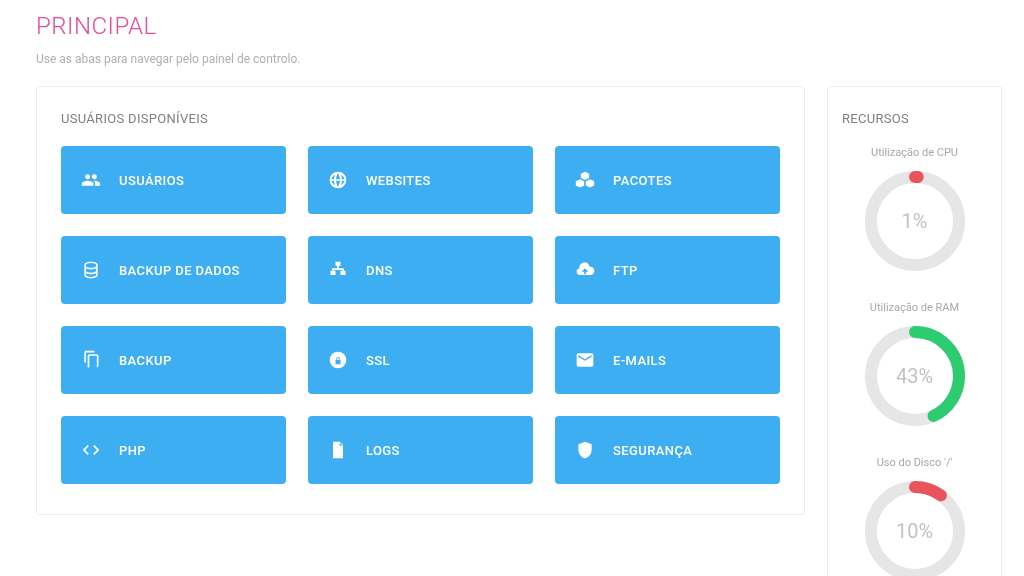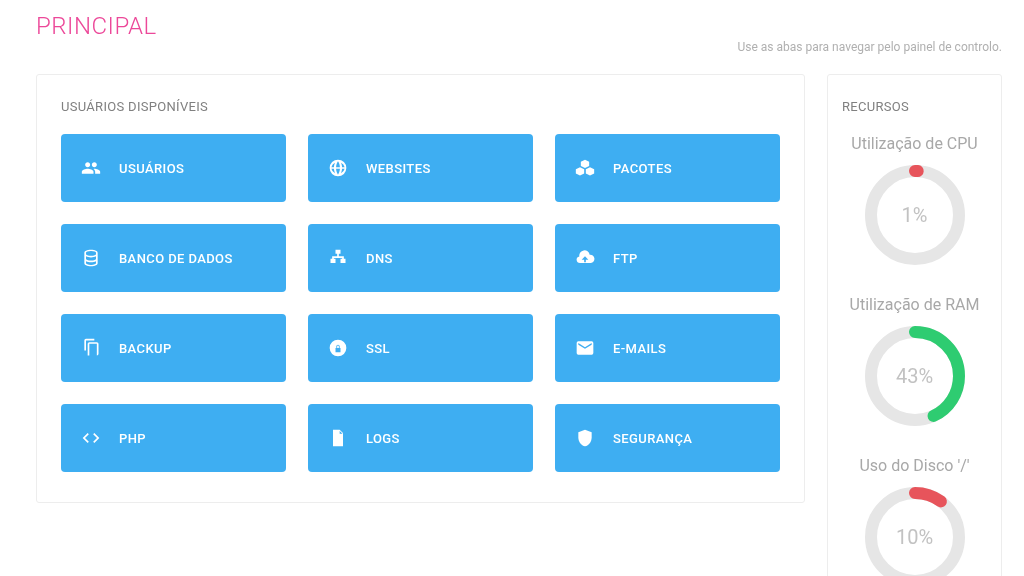--- a/index.html
+++ b/index.html
@@ -13,23 +13,22 @@
   }
   .page-title {
     font-size: 24px;
     font-weight: 300;
     color: #ec4899;
     letter-spacing: 0.5px;
   }
   .page-subtitle {
     font-size: 12px;
     color: #b0b0b0;
-    margin-top: 0;
+    margin-top: 12px;
     margin-bottom: 20px;
-    text-align: right;
   }
   .layout {
     display: flex;
     gap: 22px;
     align-items: flex-start;
   }
   .panel {
     border: 1px solid #ededed;
     border-radius: 3px;
     background: #fff;
@@ -69,21 +68,21 @@
     flex-shrink: 0;
   }
   .tile .icon svg { fill: #fff; width: 20px; height: 20px; }
   .tile .label {
     font-size: 13px;
     letter-spacing: 0.4px;
     font-weight: 500;
   }
   .gauge-block { text-align: center; margin-bottom: 28px; }
   .gauge-label {
-    font-size: 16px;
+    font-size: 11px;
     color: #a8a8a8;
     margin-bottom: 10px;
   }
   .gauge {
     position: relative;
     width: 104px;
     height: 104px;
     margin: 0 auto;
   }
   .gauge svg { transform: rotate(-90deg); }
@@ -137,21 +136,21 @@
             </svg>
           </span>
           <span class="label">PACOTES</span>
         </div>
         <div class="tile">
           <span class="icon">
             <svg viewBox="0 0 24 24">
               <path d="M12 2C7 2 4 3.7 4 5.6v12.8C4 20.3 7 22 12 22s8-1.7 8-3.6V5.6C20 3.7 17 2 12 2zm6 16.4c0 .8-2.4 1.9-6 1.9s-6-1.1-6-1.9v-2.6c1.5.9 3.7 1.3 6 1.3s4.5-.4 6-1.3v2.6zm0-5.2c0 .8-2.4 1.9-6 1.9s-6-1.1-6-1.9V10c1.5.9 3.7 1.3 6 1.3s4.5-.4 6-1.3v3.2zM12 9.3c-3.6 0-6-1.1-6-1.9V5.6c0-.8 2.4-1.9 6-1.9s6 1.1 6 1.9v1.8c0 .8-2.4 1.9-6 1.9z"></path>
             </svg>
           </span>
-          <span class="label">BANCO DE DADOS</span>
+          <span class="label">BACKUP DE DADOS</span>
         </div>
         <div class="tile">
           <span class="icon">
             <svg viewBox="0 0 24 24">
               <path d="M9 2h6v5h-2v3h6v3h2v5h-6v-5h2v-1H7v1h2v5H3v-5h2v-3h6V7H9V2z"></path>
             </svg>
           </span>
           <span class="label">DNS</span>
         </div>
         <div class="tile">

